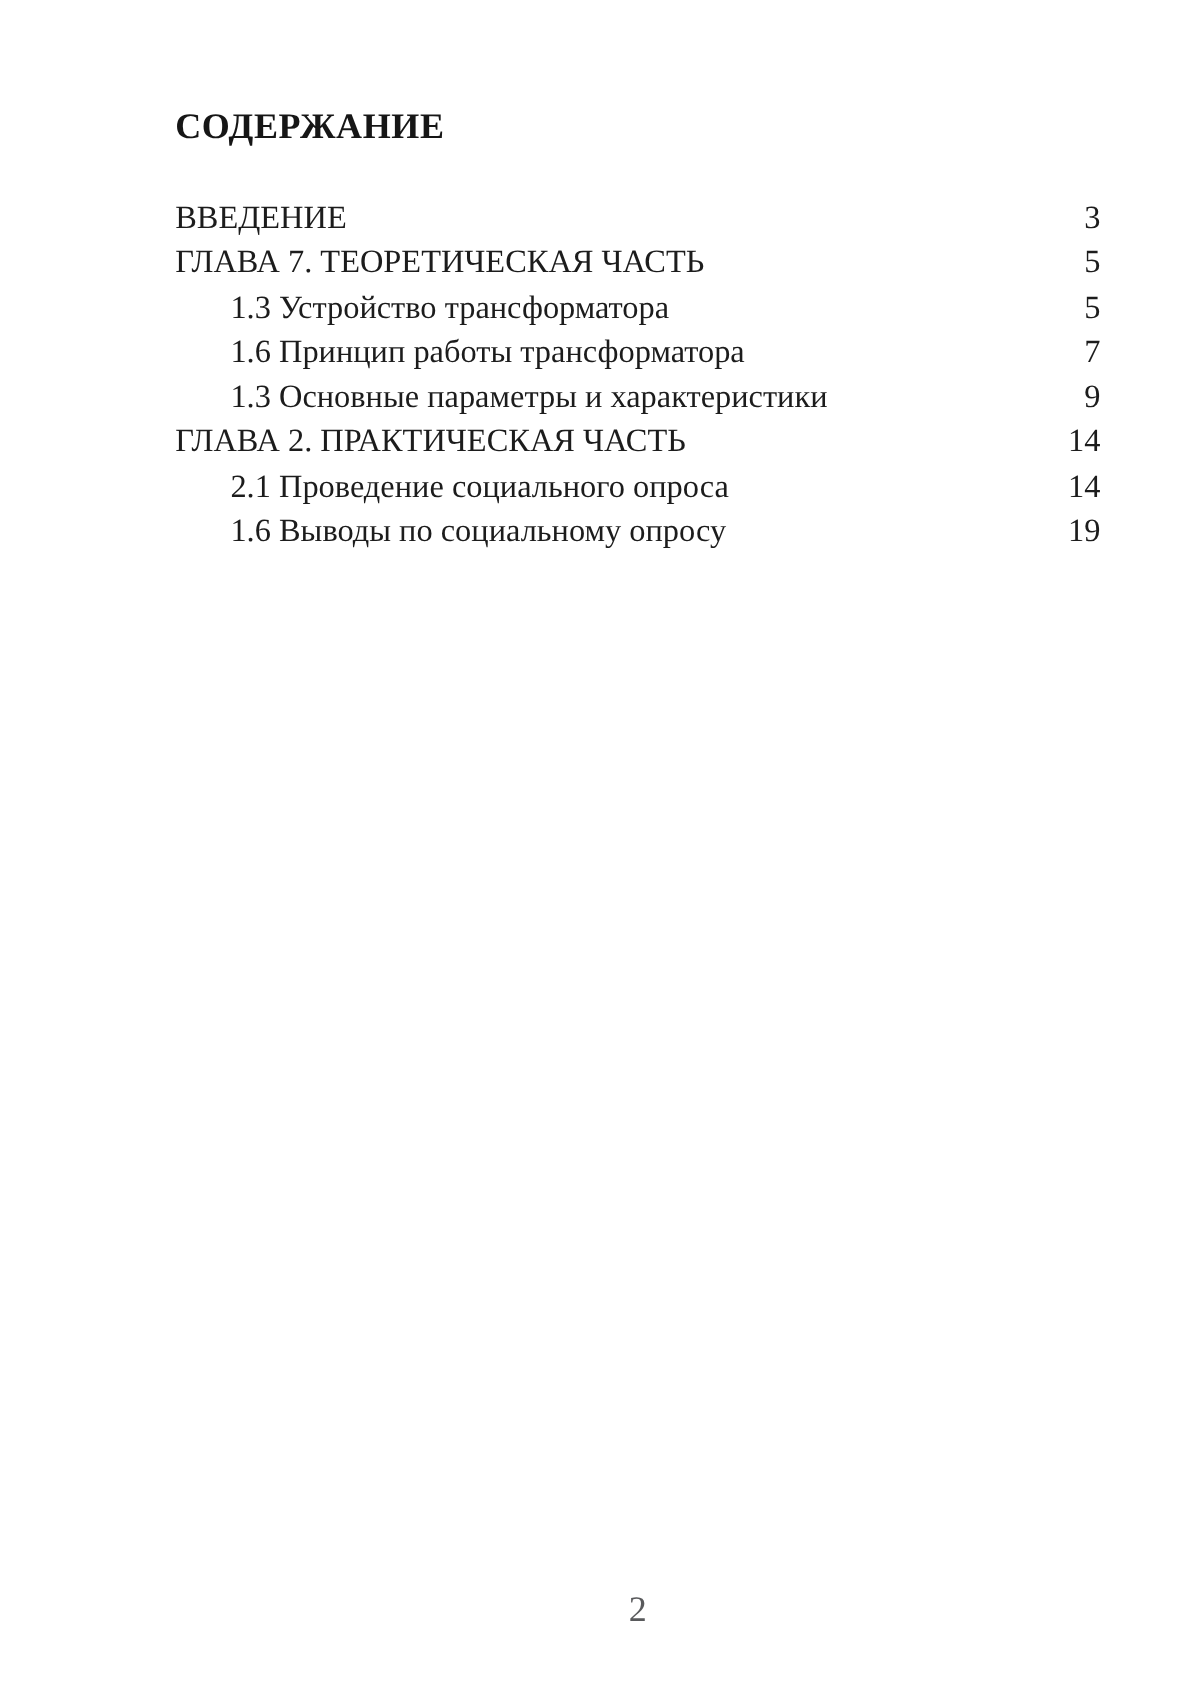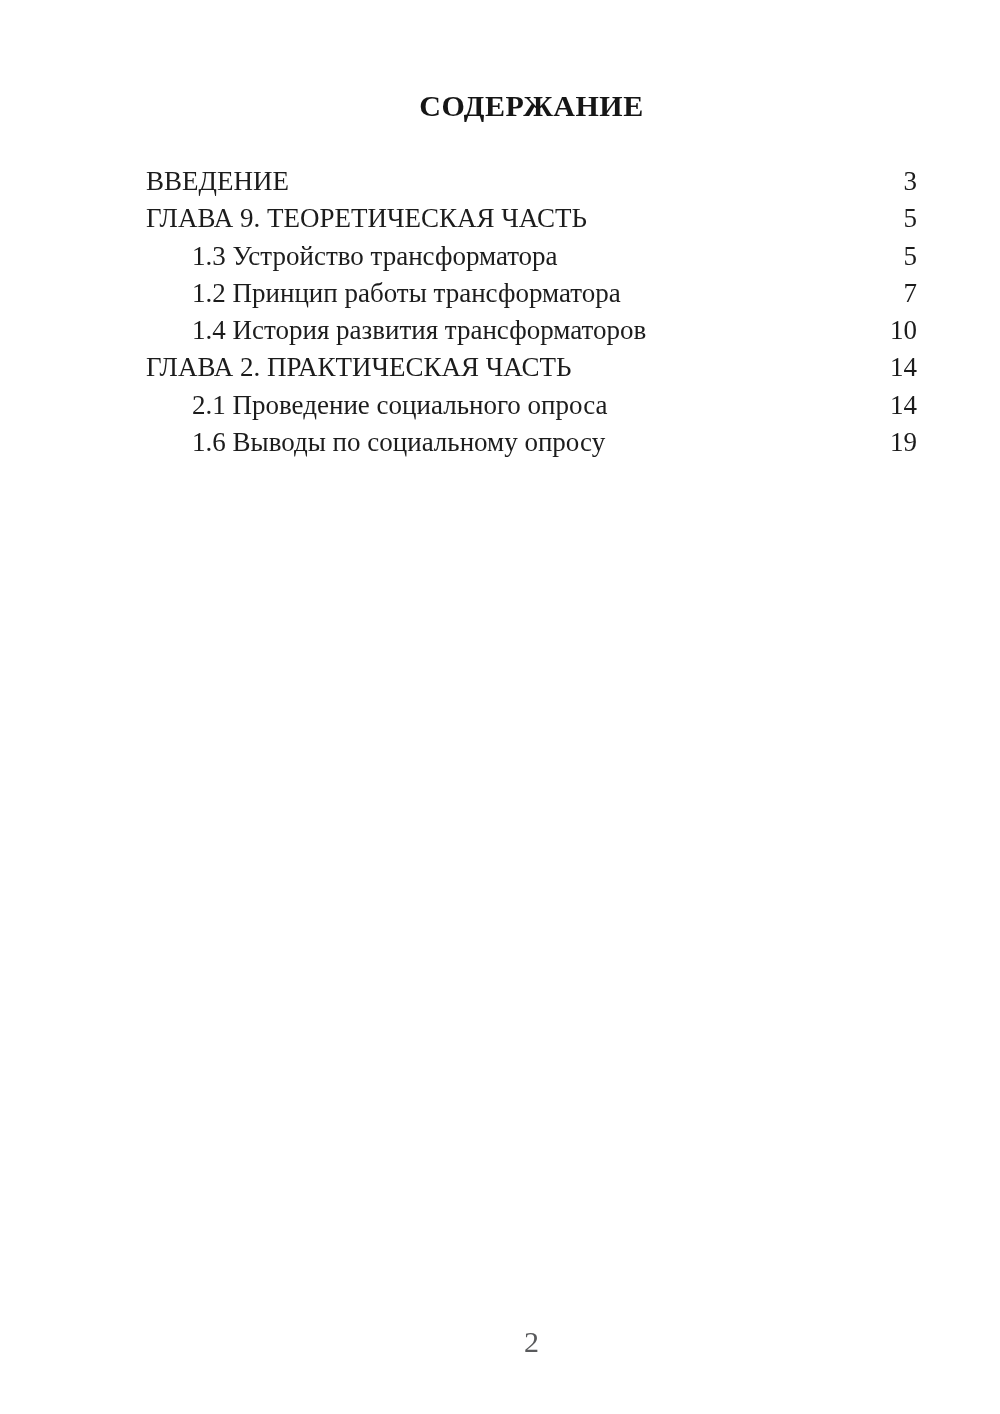--- a/index.html
+++ b/index.html
@@ -14,21 +14,21 @@
     background: #ffffff;
     font-family: "Liberation Serif", serif;
     color: #1c1c1c;
     overflow: hidden;
   }
   .doc-title {
     position: absolute;
     top: 88px;
     left: 146px;
     width: 771px;
-    text-align: center;
+    text-align: left;
     font-size: 30px;
     font-weight: bold;
     line-height: 36px;
     letter-spacing: 0.5px;
     color: #161616;
   }
   .toc {
     position: absolute;
     top: 163px;
     left: 146px;
@@ -73,39 +73,39 @@
   <div class="doc-title">СОДЕРЖАНИЕ</div>
 
   <div class="toc">
 
     <div class="toc-row">
       <span class="label">ВВЕДЕНИЕ</span>
       <span class="pagenum">3</span>
     </div>
 
     <div class="toc-row">
-      <span class="label">ГЛАВА 9. ТЕОРЕТИЧЕСКАЯ ЧАСТЬ</span>
+      <span class="label">ГЛАВА 7. ТЕОРЕТИЧЕСКАЯ ЧАСТЬ</span>
       <span class="pagenum">5</span>
     </div>
 
     <div class="toc-row indent">
       <span class="label">1.3 Устройство трансформатора</span>
       <span class="pagenum">5</span>
     </div>
 
     <div class="toc-row indent">
-      <span class="label">1.2 Принцип работы трансформатора</span>
+      <span class="label">1.6 Принцип работы трансформатора</span>
       <span class="pagenum">7</span>
     </div>
 
+    <div class="toc-row indent">
+      <span class="label">1.3 Основные параметры и характеристики</span>
+      <span class="pagenum">9</span>
+    </div>
 
-    <div class="toc-row indent">
-      <span class="label">1.4 История развития трансформаторов</span>
-      <span class="pagenum">10</span>
-    </div>
 
     <div class="toc-row">
       <span class="label">ГЛАВА 2. ПРАКТИЧЕСКАЯ ЧАСТЬ</span>
       <span class="pagenum">14</span>
     </div>
 
     <div class="toc-row indent">
       <span class="label">2.1 Проведение социального опроса</span>
       <span class="pagenum">14</span>
     </div>

